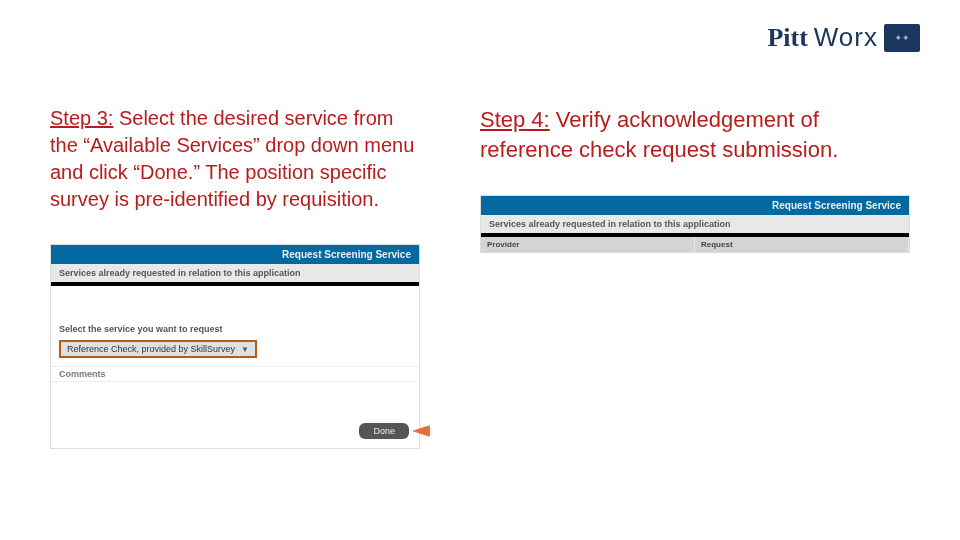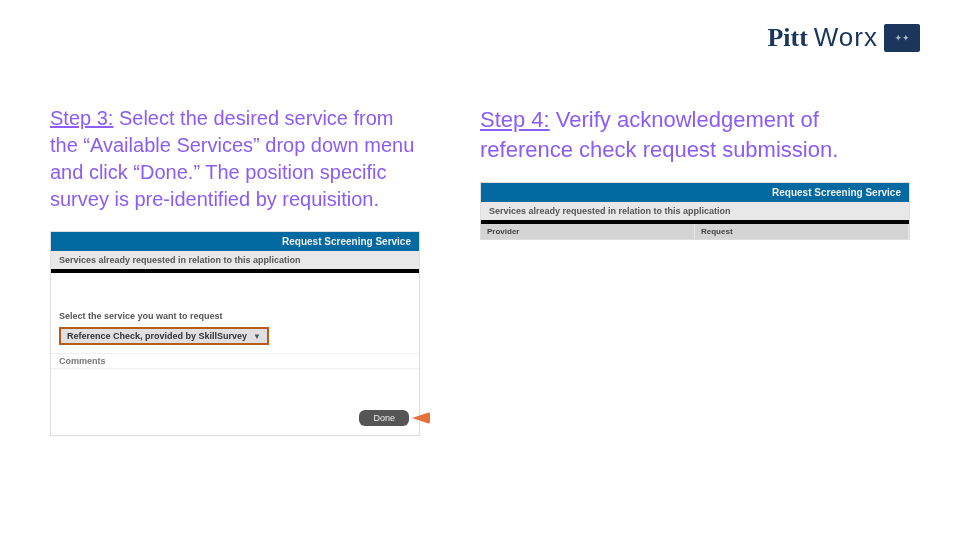--- a/index.html
+++ b/index.html
@@ -47,23 +47,23 @@
     top: 105px;
     left: 50px;
     right: 50px;
     display: flex;
     gap: 60px;
   }
   .col { flex: 1; }
   .step-text {
     font-size: 20px;
     line-height: 1.35;
-    color: #8b5cf6;
+    color: #b91c1c;
     font-weight: 400;
-    margin-bottom: 18px;
+    margin-bottom: 31px;
   }
   .step-label {
     text-decoration: underline;
   }
   
   .panel {
     background: #fff;
     border: 1px solid #ddd;
     font-size: 9px;
     color: #333;
@@ -93,21 +93,20 @@
     font-size: 9px;
     font-weight: bold;
     color: #555;
     padding: 8px 8px 2px;
   }
   .dropdown-row {
     padding: 4px 8px 8px;
     display: flex;
     align-items: center;
     gap: 6px;
-    font-weight: bold;
   }
   .dropdown {
     border: 2px solid #b85c1c;
     background: #e0e0e0;
     padding: 2px 6px;
     font-size: 9px;
     color: #333;
     display: inline-flex;
     align-items: center;
     gap: 6px;

